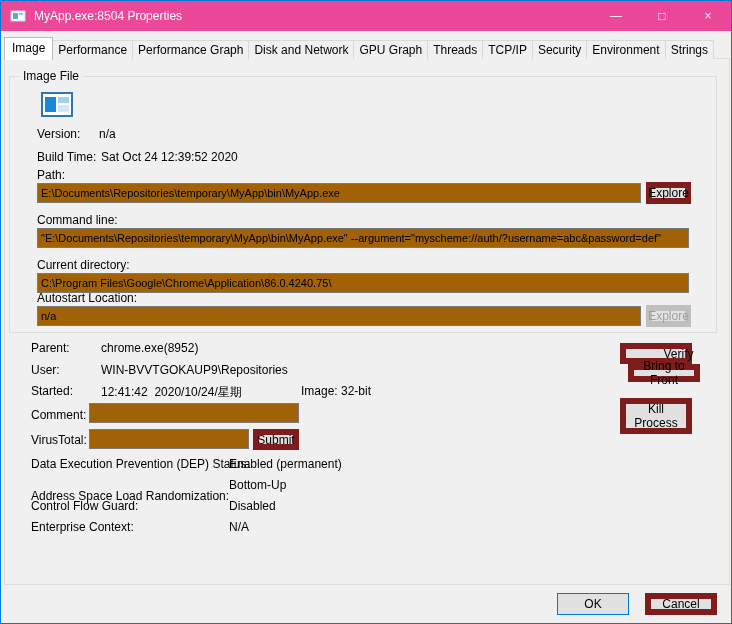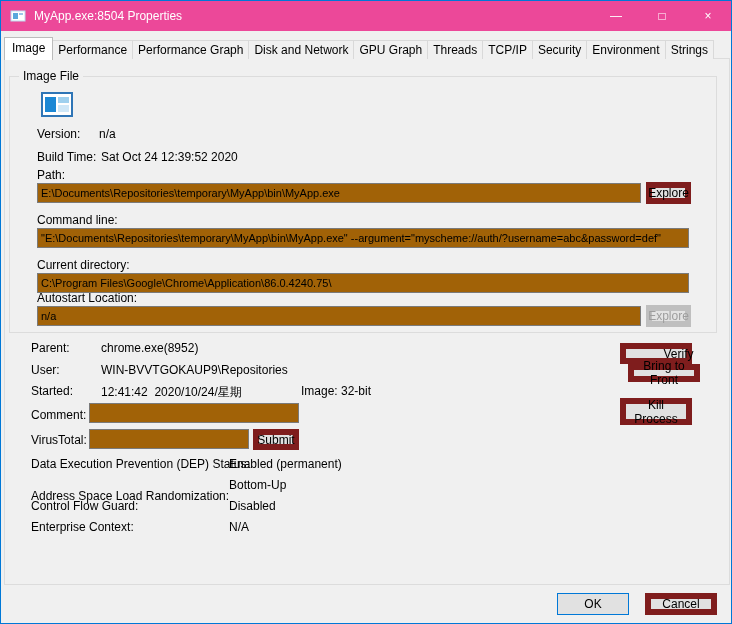--- a/index.html
+++ b/index.html
@@ -155,18 +155,18 @@
   <span class="val" style="left:228px;top:477px;">Bottom-Up</span>
 
   <span class="lbl" style="left:30px;top:498px;">Control Flow Guard:</span>
   <span class="val" style="left:228px;top:498px;">Disabled</span>
 
   <span class="lbl" style="left:30px;top:519px;">Enterprise Context:</span>
   <span class="val" style="left:228px;top:519px;">N/A</span>
 
   <button class="btn" style="left:619px;top:342px;width:72px;height:21px;padding-left:45px;">Verify</button>
   <button class="btn" style="left:619px;top:363px;width:72px;height:18px;margin-left:8px;">Bring to Front</button>
-  <button class="btn" style="left:619px;top:397px;width:72px;height:27px;">Kill Process</button>
+  <button class="btn" style="left:619px;top:397px;width:72px;height:36px;">Kill Process</button>
 
   <button class="btn default" style="left:556px;top:592px;width:72px;height:22px;">OK</button>
   <button class="btn" style="left:644px;top:592px;width:72px;height:22px;">Cancel</button>
 
 </div>
 
 </body></html>

